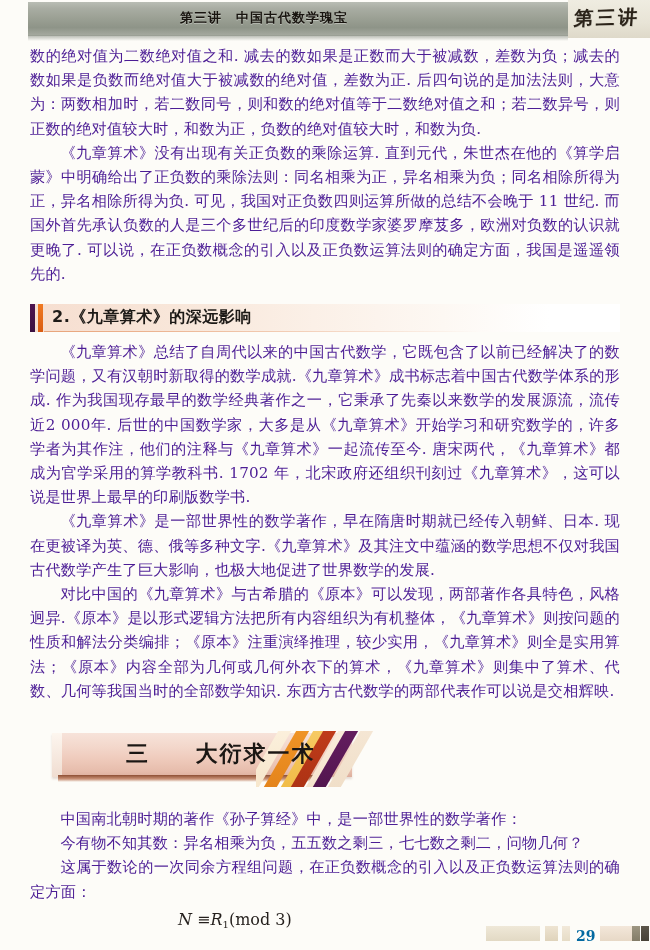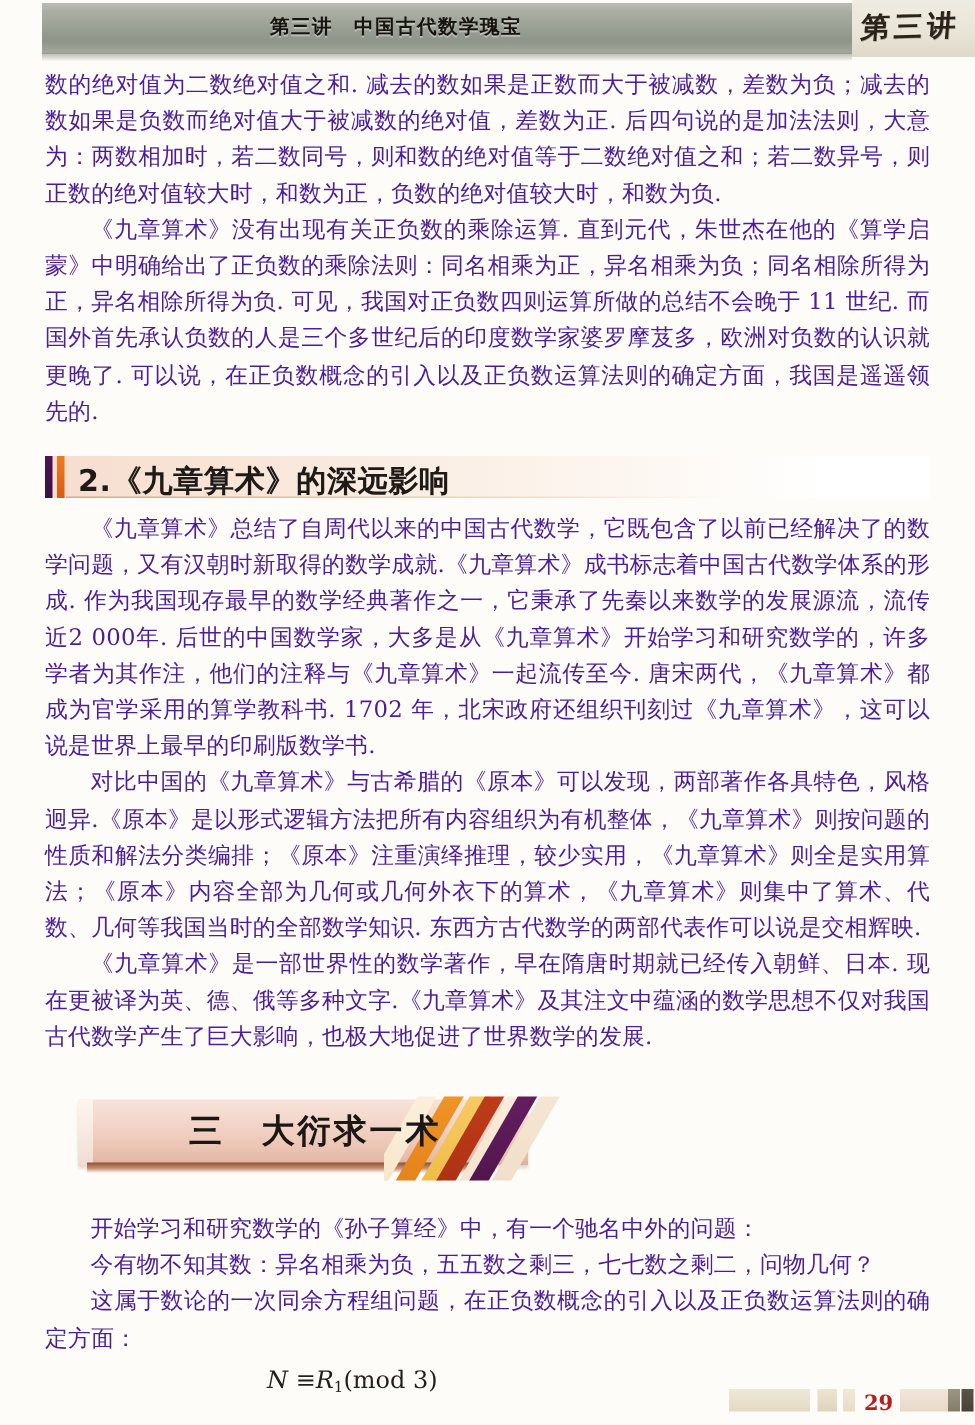--- a/index.html
+++ b/index.html
@@ -105,21 +105,21 @@
   .subhead .bar-rule {
     position: absolute; left: 14px; top: 27px;
     right: 140px; height: 1px;
     background: linear-gradient(90deg,#e8a47a,rgba(232,164,122,0));
   }
   .subhead h3 {
     position: absolute;
     left: 22px; top: 3px;
     margin: 0;
     font-family: "DejaVu Sans", "Liberation Sans", sans-serif;
-    font-size: 20px;
+    font-size: 16px;
     font-weight: bold;
     letter-spacing: .5px;
     color: #1d1a17;
   }
 
   
   .banner {
     position: relative;
     margin: 26px 0 16px 0;
     height: 62px;
@@ -140,21 +140,21 @@
   .banner-shadow {
     position: absolute;
     left: 28px; top: 46px;
     width: 272px; height: 7px;
     background: linear-gradient(180deg,#8d4f34,#c88f74 55%,rgba(240,220,210,0));
   }
   .banner h2 {
     position: absolute;
     left: 96px; top: 10px;
     margin: 0;
-    font-family: Liberation Sans, sans-serif;
+    font-family: Liberation Mono, monospace;
     font-size: 22px;
     font-weight: bold;
     letter-spacing: 2px;
     color: #1b1714;
   }
   .stripes {
     position: absolute;
     left: 226px; top: 2px;
     width: 130px; height: 56px;
     overflow: hidden;
@@ -199,21 +199,21 @@
   .b3 { left: 562px; width: 8px;  background: linear-gradient(180deg,#f2e9da,#e6dcc6); }
   .b4 { left: 600px; width: 32px; background: linear-gradient(180deg,#f3e7da,#e7d8c6); }
   .b5 { left: 632px; width: 8px;  background: linear-gradient(180deg,#9d9682,#837c68); }
   .b6 { left: 641px; width: 8px;  background: linear-gradient(180deg,#5c554a,#474137); }
   .pageno {
     position: absolute;
     left: 576px; bottom: 6px;
     font-family: "DejaVu Serif", "Liberation Serif", serif;
     font-size: 14px;
     font-weight: bold;
-    color: #b91c1c;
+    color: #0369a1;
   }
 </style>
 </head>
 <body>
 
 <div class="runhead">
   <div class="runhead-bar"></div>
   <div class="runhead-title">第三讲　中国古代数学瑰宝</div>
   <div class="runhead-chapter">
     <span>第三讲</span>
@@ -227,39 +227,39 @@
     <p class="tx indent">《九章算术》没有出现有关正负数的乘除运算. 直到元代，朱世杰在他的《算学启蒙》中明确给出了正负数的乘除法则：同名相乘为正，异名相乘为负；同名相除所得为正，异名相除所得为负. 可见，我国对正负数四则运算所做的总结不会晚于 11 世纪. 而国外首先承认负数的人是三个多世纪后的印度数学家婆罗摩芨多，欧洲对负数的认识就更晚了. 可以说，在正负数概念的引入以及正负数运算法则的确定方面，我国是遥遥领先的.</p>
 
     <div class="subhead">
       <div class="bar-dark"></div>
       <div class="bar-orange"></div>
       <div class="bar-rule"></div>
       <h3>2.《九章算术》的深远影响</h3>
     </div>
 
     <p class="tx indent">《九章算术》总结了自周代以来的中国古代数学，它既包含了以前已经解决了的数学问题，又有汉朝时新取得的数学成就.《九章算术》成书标志着中国古代数学体系的形成. 作为我国现存最早的数学经典著作之一，它秉承了先秦以来数学的发展源流，流传近2 000年. 后世的中国数学家，大多是从《九章算术》开始学习和研究数学的，许多学者为其作注，他们的注释与《九章算术》一起流传至今. 唐宋两代，《九章算术》都成为官学采用的算学教科书. 1702 年，北宋政府还组织刊刻过《九章算术》，这可以说是世界上最早的印刷版数学书.</p>
+    <p class="tx indent">《九章算术》是一部世界性的数学著作，早在隋唐时期就已经传入朝鲜、日本. 现在更被译为英、德、俄等多种文字.《九章算术》及其注文中蕴涵的数学思想不仅对我国古代数学产生了巨大影响，也极大地促进了世界数学的发展.</p>
     <p class="tx indent">对比中国的《九章算术》与古希腊的《原本》可以发现，两部著作各具特色，风格迥异.《原本》是以形式逻辑方法把所有内容组织为有机整体，《九章算术》则按问题的性质和解法分类编排；《原本》注重演绎推理，较少实用，《九章算术》则全是实用算法；《原本》内容全部为几何或几何外衣下的算术，《九章算术》则集中了算术、代数、几何等我国当时的全部数学知识. 东西方古代数学的两部代表作可以说是交相辉映.</p>
-    <p class="tx indent">《九章算术》是一部世界性的数学著作，早在隋唐时期就已经传入朝鲜、日本. 现在更被译为英、德、俄等多种文字.《九章算术》及其注文中蕴涵的数学思想不仅对我国古代数学产生了巨大影响，也极大地促进了世界数学的发展.</p>
 
     <div class="banner">
       <div class="banner-plate"></div>
       <div class="banner-shadow"></div>
       <div class="stripes">
         <i class="s1"></i>
         <i class="s2"></i>
         <i class="s3"></i>
         <i class="s4"></i>
         <i class="s5"></i>
         <i class="s6"></i>
         <i class="s7"></i>
       </div>
       <h2><span>三</span>&nbsp;&nbsp;&nbsp;<span>大衍求一术</span></h2>
     </div>
 
-    <p class="tx indent">开始学习和研究数学的《孙子算经》中，有一个驰名中外的问题：</p>
+    <p class="tx indent">中国南北朝时期的著作《孙子算经》中，是一部世界性的数学著作：</p>
     <p class="tx indent">今有物不知其数：异名相乘为负，五五数之剩三，七七数之剩二，问物几何？</p>
     <p class="tx indent">这属于数论的一次同余方程组问题，在正负数概念的引入以及正负数运算法则的确定方面：</p>
 
     <div class="formula">
       <span class="ln f1"><span class="it">N</span>&nbsp;<span>≡</span><span class="it">R</span><span class="sub">1</span><span class="rom">(mod 3)</span></span>
 
     </div>
 
   </div>
 </div>

